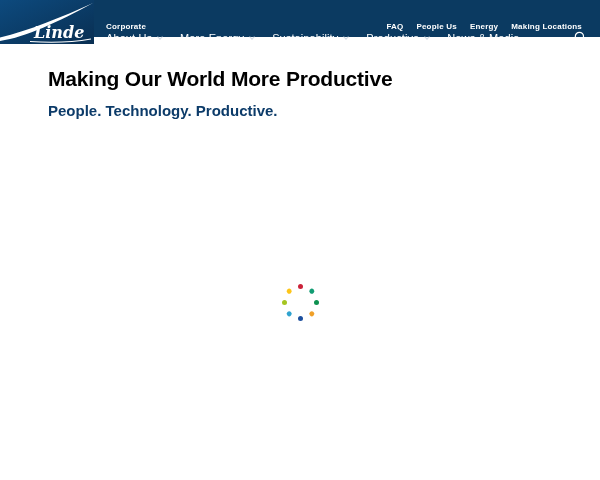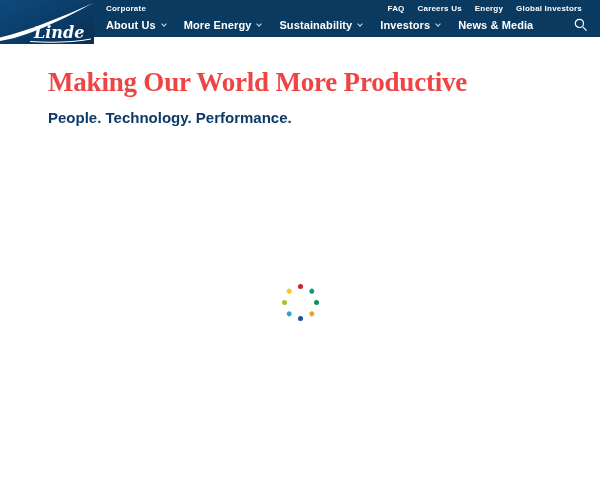--- a/index.html
+++ b/index.html
@@ -1,43 +1,43 @@
 <!DOCTYPE html>
 <html><head>
 <meta charset="utf-8">
 <style>
   * { margin:0; padding:0; box-sizing:border-box; }
   html,body { width:600px; height:480px; background:#ffffff; overflow:hidden;
     font-family:"Liberation Sans", sans-serif; }
 
   
   .header { position:relative; height:37px; background:#0b3a61; }
-  .header-inner { height:100%; margin-left:106px; padding:4px 10px 5px 0;
+  .header-inner { height:100%; margin-left:106px; padding:22px 10px 5px 0;
     display:flex; flex-direction:column; justify-content:space-between; }
   .utility-row { display:flex; justify-content:space-between; align-items:center; }
   .utility-label { color:#ffffff; font-size:8px; font-weight:bold; letter-spacing:.2px; }
   .utility-links { display:flex; gap:13px; margin-right:8px; }
   .utility-link { color:#ffffff; font-size:8px; font-weight:bold; text-decoration:none;
     letter-spacing:.2px; cursor:pointer; }
   .nav-row { display:flex; align-items:center; gap:18px; }
   .nav-item { display:flex; align-items:center; color:#ffffff; font-size:11px;
-    font-weight:bold; text-decoration:none; cursor:pointer; letter-spacing:.1px; }
+    font-weight:normal; text-decoration:none; cursor:pointer; letter-spacing:.1px; }
   .chevron { display:inline-block; width:4px; height:4px;
     border-right:1.2px solid #cfd9e3; border-bottom:1.2px solid #cfd9e3;
     transform:rotate(45deg); margin-left:6px; margin-top:-3px; }
   .search-btn { margin-left:auto; background:none; border:none; cursor:pointer;
     display:flex; align-items:center; padding:0 2px; }
 
   
   .logo { position:absolute; left:0; top:0; width:94px; height:36px; z-index:3; cursor:pointer; }
   .logo svg { display:block; width:94px; height:44px; }
 
   
   .hero { padding:30px 0 0 48px; }
-  .hero-title { color:#ef4444; font-size:27px; font-weight:bold; letter-spacing:-.2px;font-family:Liberation Serif, serif; }
+  .hero-title { color:#000000; font-size:21px; font-weight:bold; letter-spacing:-.2px; }
   .hero-subtitle { color:#0c3b69; font-size:15px; font-weight:bold; margin-top:11px; }
 
   
   .spinner { position:absolute; left:280px; top:282px; width:40px; height:40px; }
   .spinner .dot { position:absolute; left:17.5px; top:17.5px; width:5px; height:5px;
     border-radius:50%; }
 </style>
 </head>
 <body>
 
@@ -56,61 +56,61 @@
       <path d="M30,41.5 C52,43 74,42 91,39" stroke="#ffffff" stroke-width="1.1" fill="none"></path>
       <text x="34" y="38" font-size="16" font-style="italic" font-weight="bold" font-family="DejaVu Serif, serif" fill="#ffffff">Linde</text>
     </svg>
   </a>
 
   <div class="header-inner">
     <div class="utility-row">
       <span class="utility-label">Corporate</span>
       <nav class="utility-links">
         <a class="utility-link">FAQ</a>
-        <a class="utility-link">Careers Us</a>
+        <a class="utility-link">People Us</a>
         <a class="utility-link">Energy</a>
-        <a class="utility-link">Global Investors</a>
+        <a class="utility-link">Making Locations</a>
       </nav>
     </div>
 
     <nav class="nav-row">
       <a class="nav-item">
         <span>About Us</span>
         <span class="chevron"></span>
       </a>
       <a class="nav-item">
         <span>More Energy</span>
         <span class="chevron"></span>
       </a>
       <a class="nav-item">
         <span>Sustainability</span>
         <span class="chevron"></span>
       </a>
       <a class="nav-item">
-        <span>Investors</span>
+        <span>Productive</span>
         <span class="chevron"></span>
       </a>
       <a class="nav-item">
         <span>News &amp; Media</span>
       </a>
 
       <button class="search-btn">
         <svg width="14" height="14" viewBox="0 0 14 14">
           <circle cx="5.4" cy="5.4" r="4.1" fill="none" stroke="#ffffff" stroke-width="1.2"></circle>
           <line x1="8.6" y1="8.6" x2="12.6" y2="12.6" stroke="#ffffff" stroke-width="1.2"></line>
         </svg>
       </button>
     </nav>
   </div>
 </header>
 
 <main>
   <section class="hero">
     <h1 class="hero-title">Making Our World More Productive</h1>
-    <h2 class="hero-subtitle">People. Technology. Performance.</h2>
+    <h2 class="hero-subtitle">People. Technology. Productive.</h2>
   </section>
 
   <div class="spinner">
     <div class="dot" style="background: rgb(203, 34, 57); transform: rotate(0deg) translate(0px, -16px);"></div>
     <div class="dot" style="background: rgb(17, 156, 115); transform: rotate(45deg) translate(0px, -16px);"></div>
     <div class="dot" style="background: rgb(14, 145, 80); transform: rotate(90deg) translate(0px, -16px);"></div>
     <div class="dot" style="background: rgb(240, 160, 40); transform: rotate(135deg) translate(0px, -16px);"></div>
     <div class="dot" style="background: rgb(29, 79, 158); transform: rotate(180deg) translate(0px, -16px);"></div>
     <div class="dot" style="background: rgb(47, 163, 207); transform: rotate(225deg) translate(0px, -16px);"></div>
     <div class="dot" style="background: rgb(165, 197, 32); transform: rotate(270deg) translate(0px, -16px);"></div>

